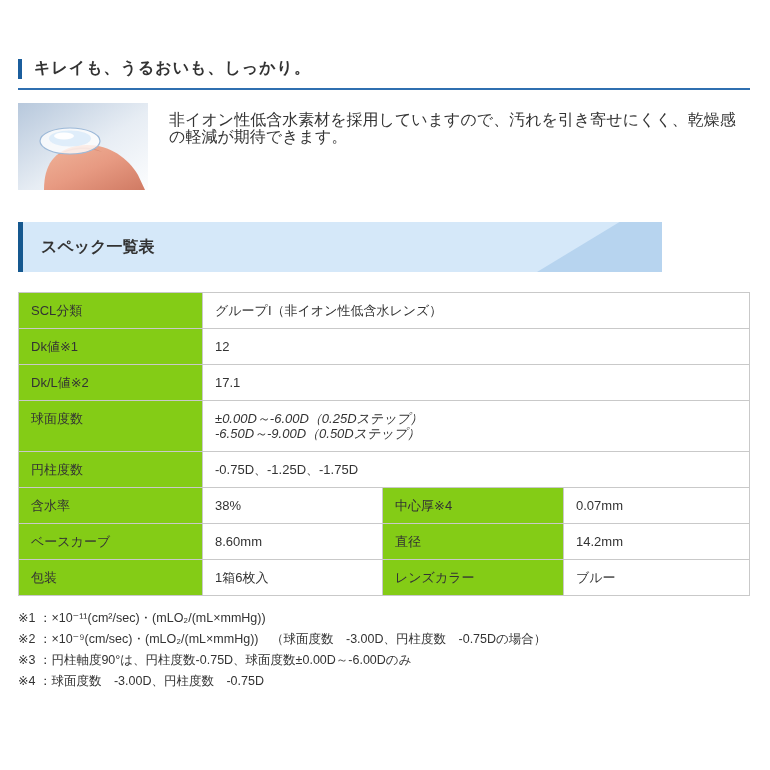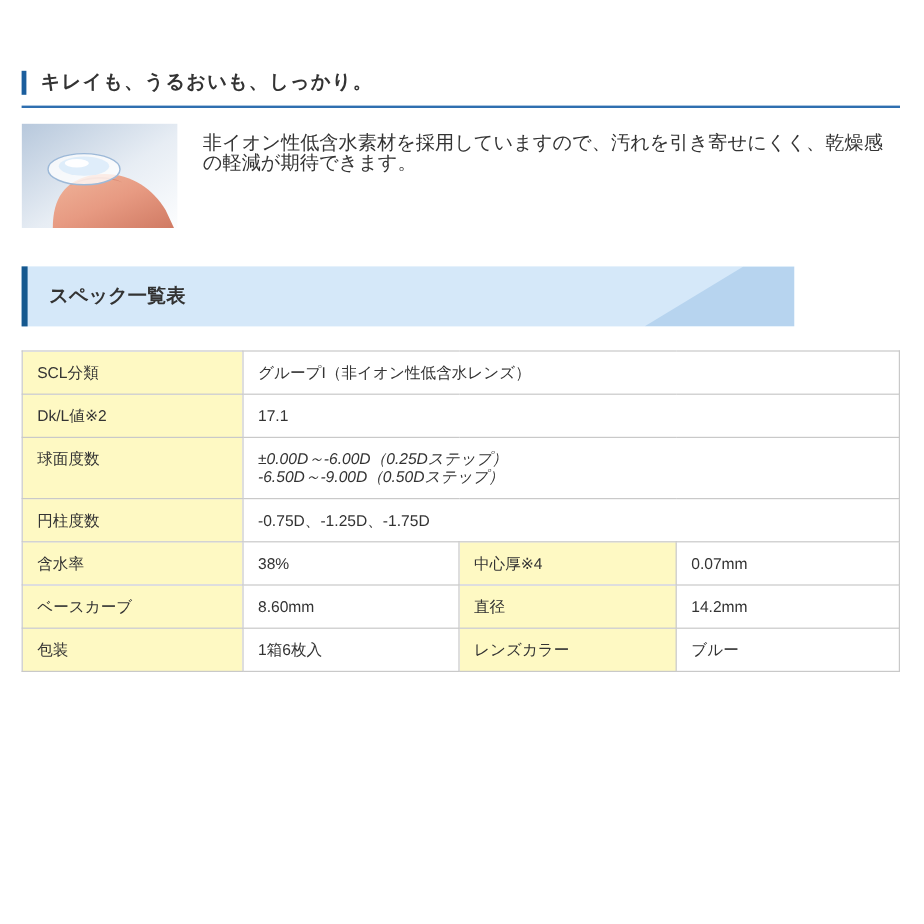--- a/index.html
+++ b/index.html
@@ -42,21 +42,21 @@
   table.spec { width: 731px; margin-top: 20px; border-collapse: collapse; table-layout: fixed; font-size: 13px; }
   table.spec th, table.spec td {
     border: 1px solid #c9c9c9;
     padding: 10px 12px;
     line-height: 15px;
     text-align: left;
     vertical-align: top;
     font-weight: normal;
     overflow: hidden;
   }
-  table.spec th.lbl { background: #fef9c3; }
+  table.spec th.lbl { background: #84cc16; }
   td.multi { white-space: pre-line; line-height: 21px; padding-top: 7px; padding-bottom: 8px; font-style: italic; }
 
   
   .footnotes { margin-top: 12px; font-size: 12.5px; line-height: 21px; }
   .footnote { white-space: nowrap; }
 </style>
 </head>
 <body>
 
 <div class="content">
@@ -103,20 +103,24 @@
         <col style="width:180px">
         <col style="width:181px">
         <col style="width:186px">
       </colgroup>
     <tbody>
         <tr>
       <th class="lbl">SCL分類</th>
       <td colspan="3">グループI（非イオン性低含水レンズ）</td>
     </tr>
     <tr>
+      <th class="lbl">Dk値※1</th>
+      <td colspan="3">12</td>
+    </tr>
+    <tr>
       <th class="lbl">Dk/L値※2</th>
       <td colspan="3">17.1</td>
     </tr>
     <tr>
       <th class="lbl">球面度数</th>
       <td colspan="3" class="multi">±0.00D～-6.00D（0.25Dステップ）
 -6.50D～-9.00D（0.50Dステップ）</td>
     </tr>
     <tr>
       <th class="lbl">円柱度数</th>
@@ -136,14 +140,20 @@
     </tr>
     <tr>
       <th class="lbl">包装</th>
       <td>1箱6枚入</td>
       <th class="lbl">レンズカラー</th>
       <td>ブルー</td>
     </tr>
   </tbody>
     </table>
 
+  <div class="footnotes">
+    <div class="footnote">※1 ：×10⁻¹¹(cm²/sec)・(mLO₂/(mL×mmHg))</div>
+    <div class="footnote">※2 ：×10⁻⁹(cm/sec)・(mLO₂/(mL×mmHg))　（球面度数　-3.00D、円柱度数　-0.75Dの場合）</div>
+    <div class="footnote">※3 ：円柱軸度90°は、円柱度数-0.75D、球面度数±0.00D～-6.00Dのみ</div>
+    <div class="footnote">※4 ：球面度数　-3.00D、円柱度数　-0.75D</div>
+  </div>
 
 </div>
 
 </body></html>

